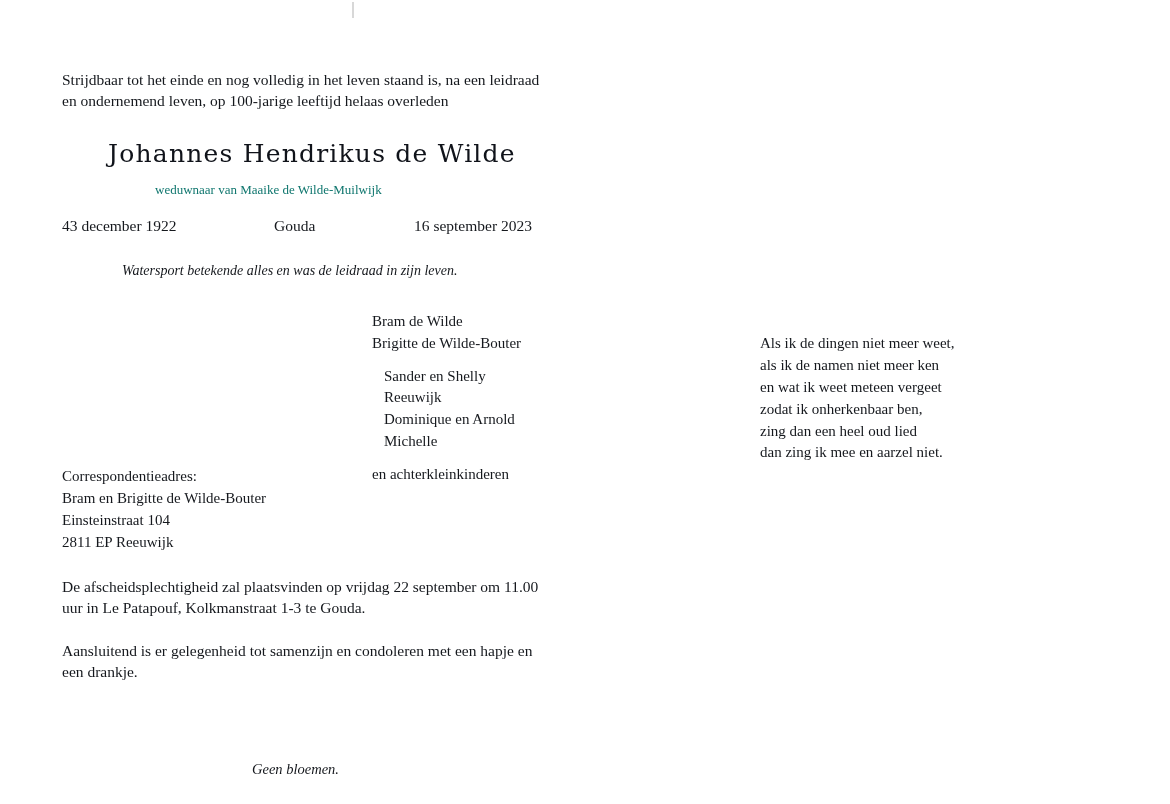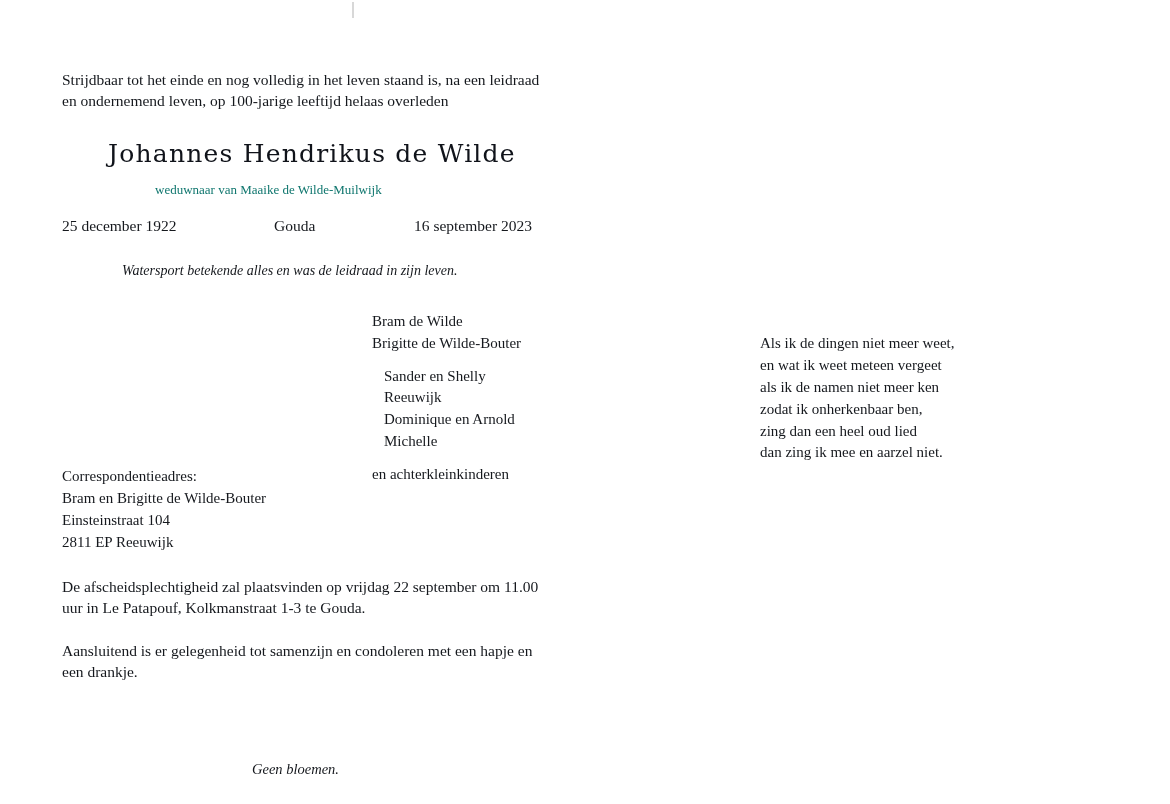--- a/index.html
+++ b/index.html
@@ -170,21 +170,21 @@
 
   <div class="mark"></div>
 
   <div class="intro">Strijdbaar tot het einde en nog volledig in het leven staand is, na een leidraad en ondernemend leven, op 100-jarige leeftijd helaas overleden</div>
 
   <div class="name">Johannes Hendrikus de Wilde</div>
 
   <div class="spouse">weduwnaar van Maaike de Wilde-Muilwijk</div>
 
   <div class="dates">
-    <span class="d-birth">25 december 1922</span>
+    <span class="d-birth">43 december 1922</span>
     <span class="d-place">Gouda</span>
     <span class="d-death">16 september 2023</span>
   </div>
 
   <div class="motto">Watersport betekende alles en was de leidraad in zijn leven.</div>
 
   <div class="family">
     <div>Bram de Wilde</div>
     <div>Brigitte de Wilde-Bouter</div>
     <div class="gap"></div>
@@ -205,20 +205,20 @@
 
   <div class="ceremony">
     <p>De afscheidsplechtigheid zal plaatsvinden op vrijdag 22 september om 11.00 uur in Le Patapouf, Kolkmanstraat 1-3 te Gouda.</p>
     <p>Aansluitend is er gelegenheid tot samenzijn en condoleren met een hapje en een drankje.</p>
   </div>
 
   <div class="noflowers">Geen bloemen.</div>
 
   <div class="poem">
     <div>Als ik de dingen niet meer weet,</div>
+    <div>als ik de namen niet meer ken</div>
     <div>en wat ik weet meteen vergeet</div>
-    <div>als ik de namen niet meer ken</div>
     <div>zodat ik onherkenbaar ben,</div>
     <div>zing dan een heel oud lied</div>
     <div>dan zing ik mee en aarzel niet.</div>
   </div>
 
 </div>
 
 </body></html>

